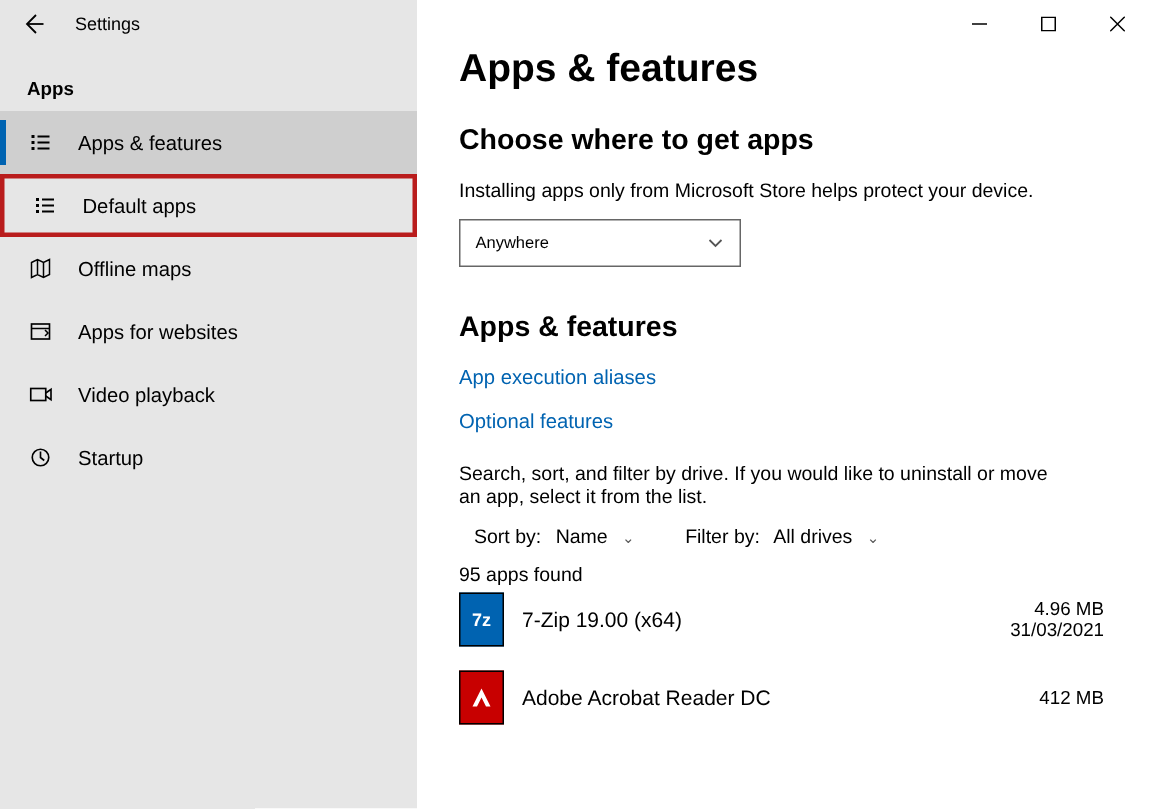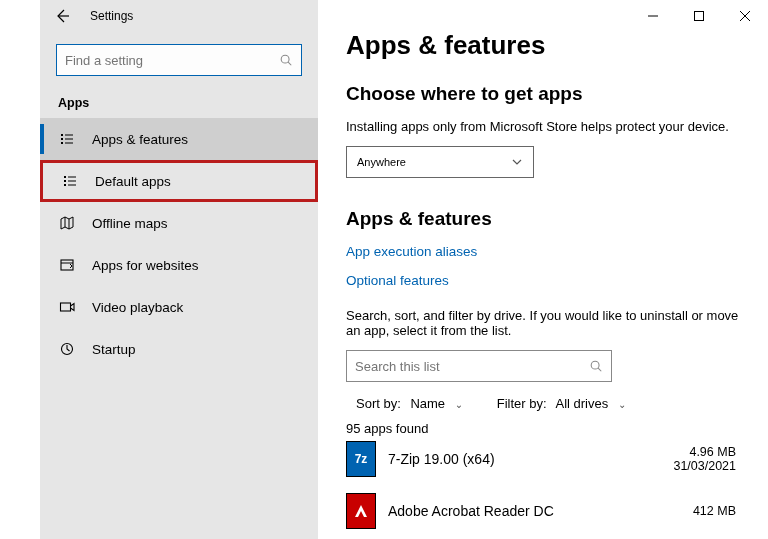--- a/index.html
+++ b/index.html
@@ -1,17 +1,17 @@
 <!DOCTYPE html>
 <html><head>
 <meta charset="utf-8">
 <style>
   * { box-sizing: border-box; margin: 0; padding: 0; font-family: "Segoe UI", Tahoma, sans-serif; }
   body { width: 768px; height: 539px; overflow: hidden; background: #fff; font-size: 13px; color: #000; }
-  .window { display: flex; width: 100%; height: 100%; padding-left: 40px; }
+  .window { display: flex; width: 100%; height: 100%; }
   .sidebar { width: 278px; background: #e6e6e6; display: flex; flex-direction: column; }
   .titlebar { height: 32px; display: flex; align-items: center; padding: 0 6px; }
   .titlebar .back { width: 32px; height: 32px; display: flex; align-items: center; justify-content: center; cursor: default; }
   .titlebar .title { margin-left: 12px; font-size: 12px; }
   .winctrls { position: absolute; top: 0; right: 0; display: flex; }
   .winctrls div { width: 46px; height: 32px; display: flex; align-items: center; justify-content: center; }
   .home-row { display: flex; align-items: center; height: 40px; padding-left: 18px; margin-top: 14px; cursor: default; }
   .home-row .lbl { margin-left: 16px; font-size: 14px; }
   .searchbox { margin: 12px 16px 0 16px; height: 32px; border: 1px solid #0063b1; display: flex; align-items: center; padding: 0 8px; background: #fdfdfd; }
   .searchbox input { flex: 1; border: none; outline: none; font-size: 13px; background: transparent; color: #777; }
@@ -54,29 +54,20 @@
       <div class="back">
         <svg width="16" height="16" viewBox="0 0 16 16">
             <path d="M10 2 L4 8 L10 14" stroke="#000" stroke-width="1.2" fill="none"></path>
             <path d="M4 8 H15" stroke="#000" stroke-width="1.2"></path>
           </svg>
       </div>
       <div class="title">Settings</div>
     </div>
 
 
-    <div class="searchbox">
-      <input placeholder="Find a setting" style="">
-      <span>
-        <svg width="14" height="14" viewBox="0 0 16 16">
-            <circle cx="7" cy="7" r="4.5" stroke="#888" stroke-width="1.2" fill="none"></circle>
-            <path d="M10.5 10.5 L14 14" stroke="#888" stroke-width="1.2"></path>
-          </svg>
-      </span>
-    </div>
 
     <div class="section-label">Apps</div>
 
     <div class="navlist">
       <div class="navitem selected">
         <span class="icon">
           <svg width="16" height="16" viewBox="0 0 16 16">
               <rect x="2" y="3" width="2" height="2" fill="#000"></rect>
               <rect x="2" y="7" width="2" height="2" fill="#000"></rect>
               <rect x="2" y="11" width="2" height="2" fill="#000"></rect>
@@ -166,29 +157,20 @@
           </svg>
       </span>
     </div>
 
     <h2>Apps &amp; features</h2>
     <div><a class="link">App execution aliases</a></div>
     <div><a class="link">Optional features</a></div>
 
     <div class="subtext" style="margin-top:6px;max-width:410px">Search, sort, and filter by drive. If you would like to uninstall or move an app, select it from the list.</div>
 
-    <div class="filterbox">
-      <input placeholder="Search this list" style="">
-      <span>
-        <svg width="14" height="14" viewBox="0 0 16 16">
-            <circle cx="7" cy="7" r="4.5" stroke="#888" stroke-width="1.2" fill="none"></circle>
-            <path d="M10.5 10.5 L14 14" stroke="#888" stroke-width="1.2"></path>
-          </svg>
-      </span>
-    </div>
 
     <div class="sortrow">
       <span style="margin-left:10px" class="k">Sort by:</span>
       <span class="v">Name</span>
       <span class="chev">⌄</span>
       <span style="margin-left:24px" class="k">Filter by:</span>
       <span class="v">All drives</span>
       <span class="chev">⌄</span>
     </div>
 

